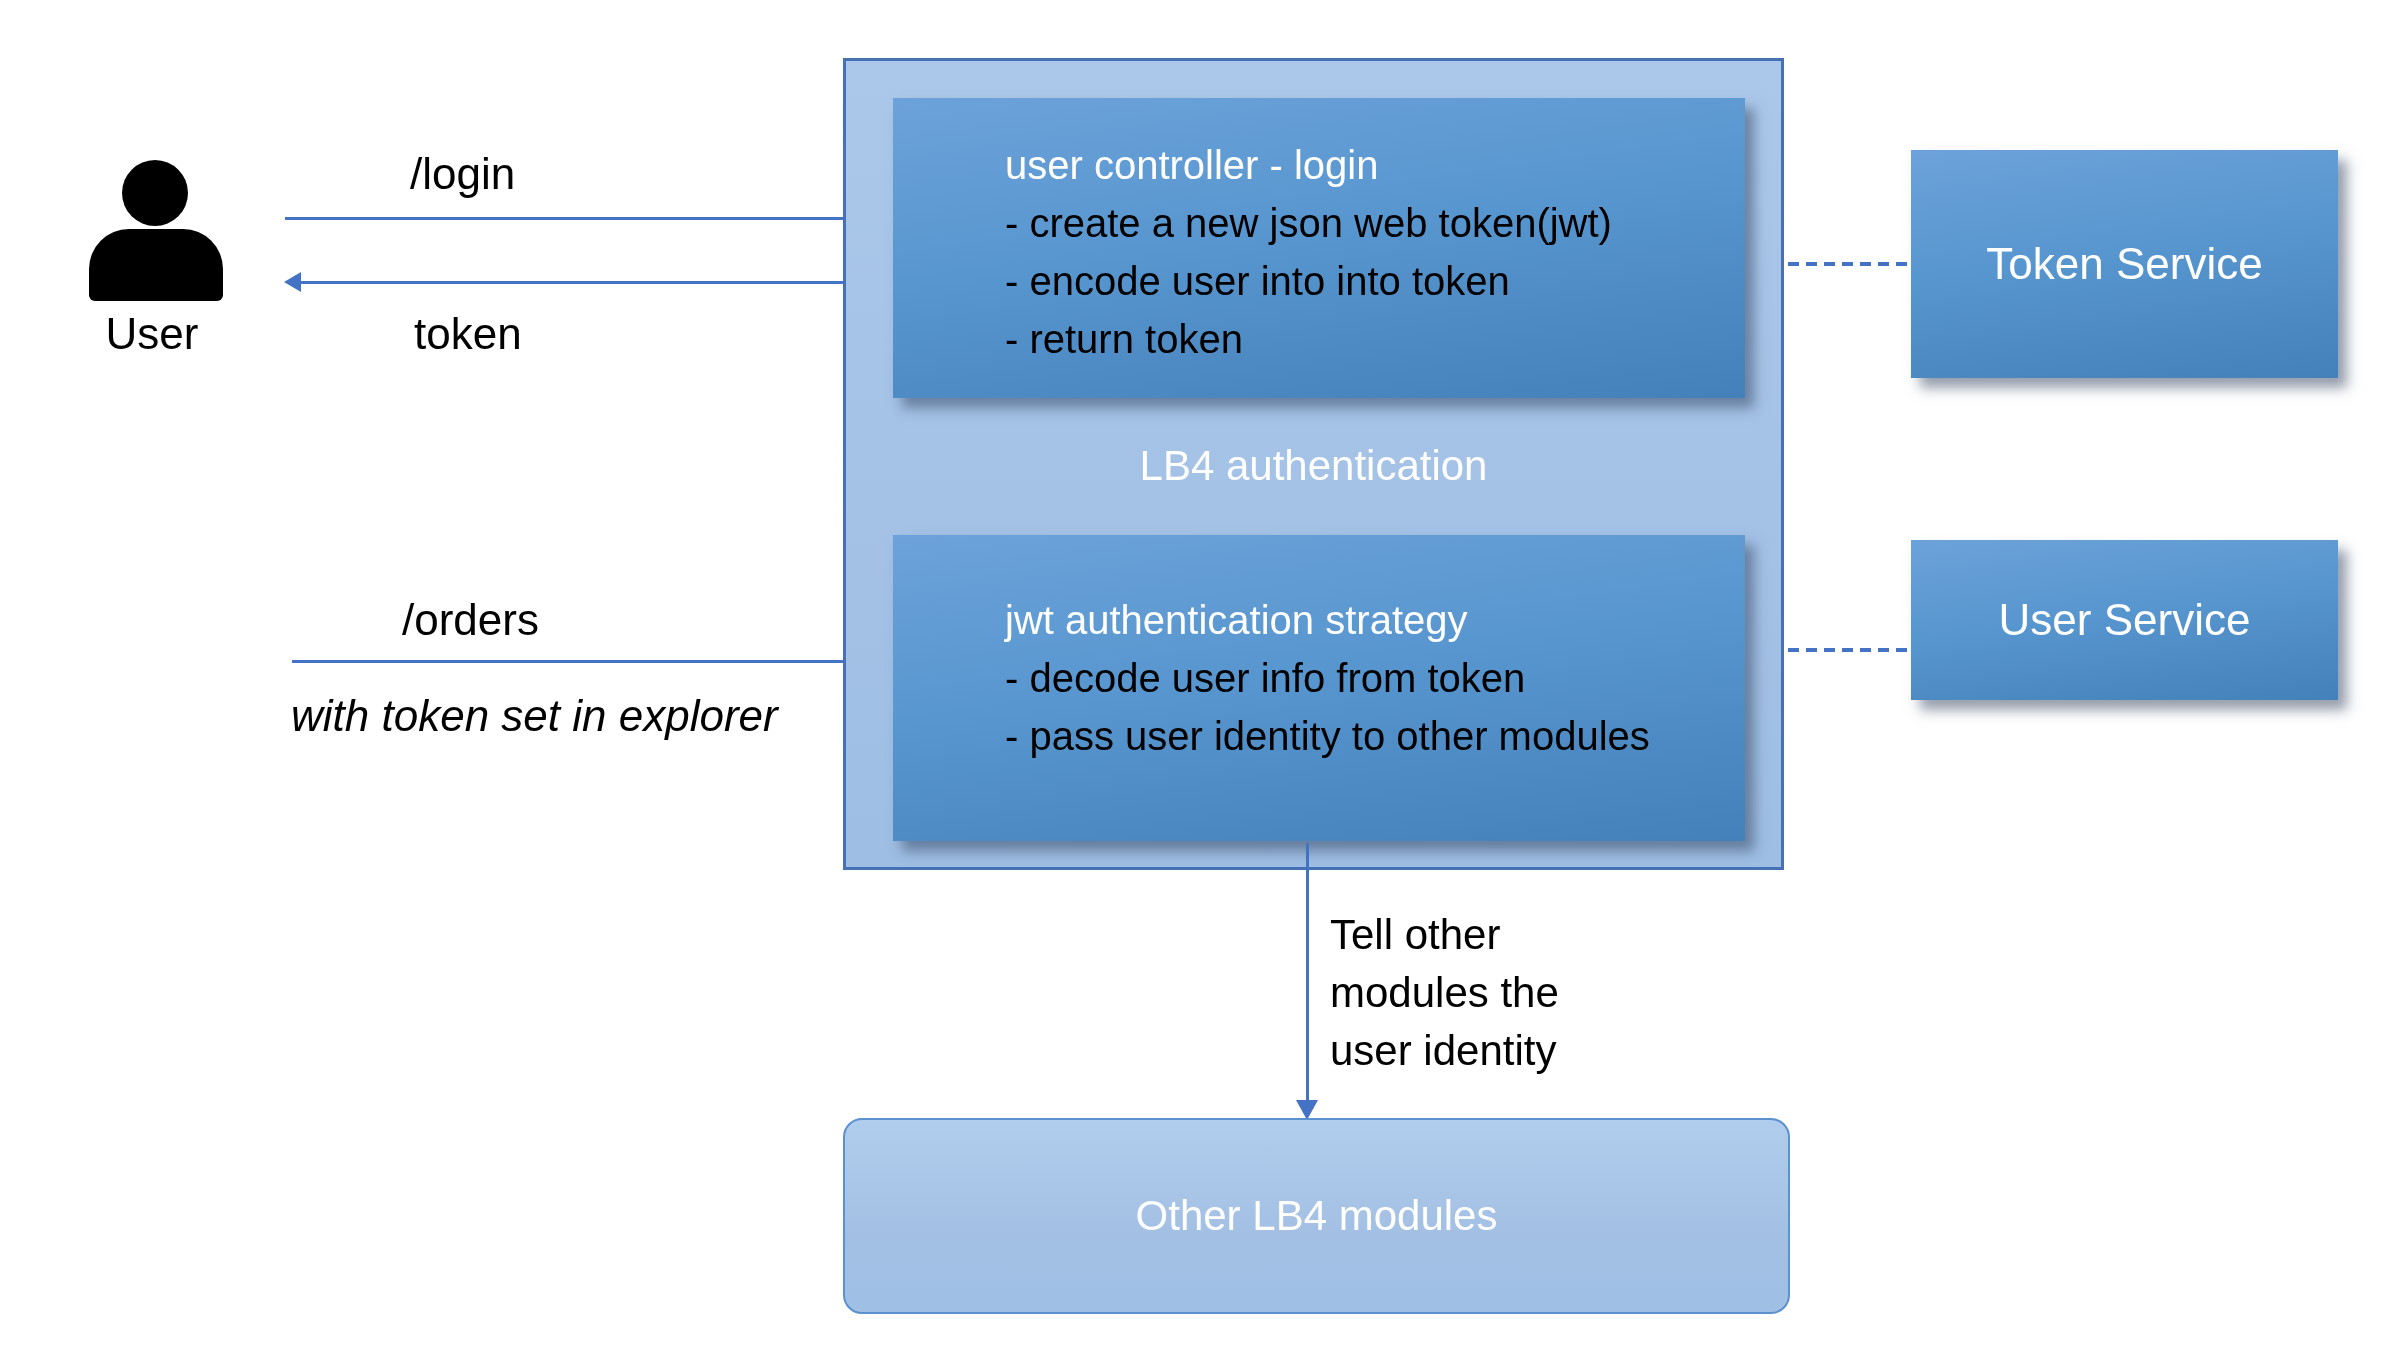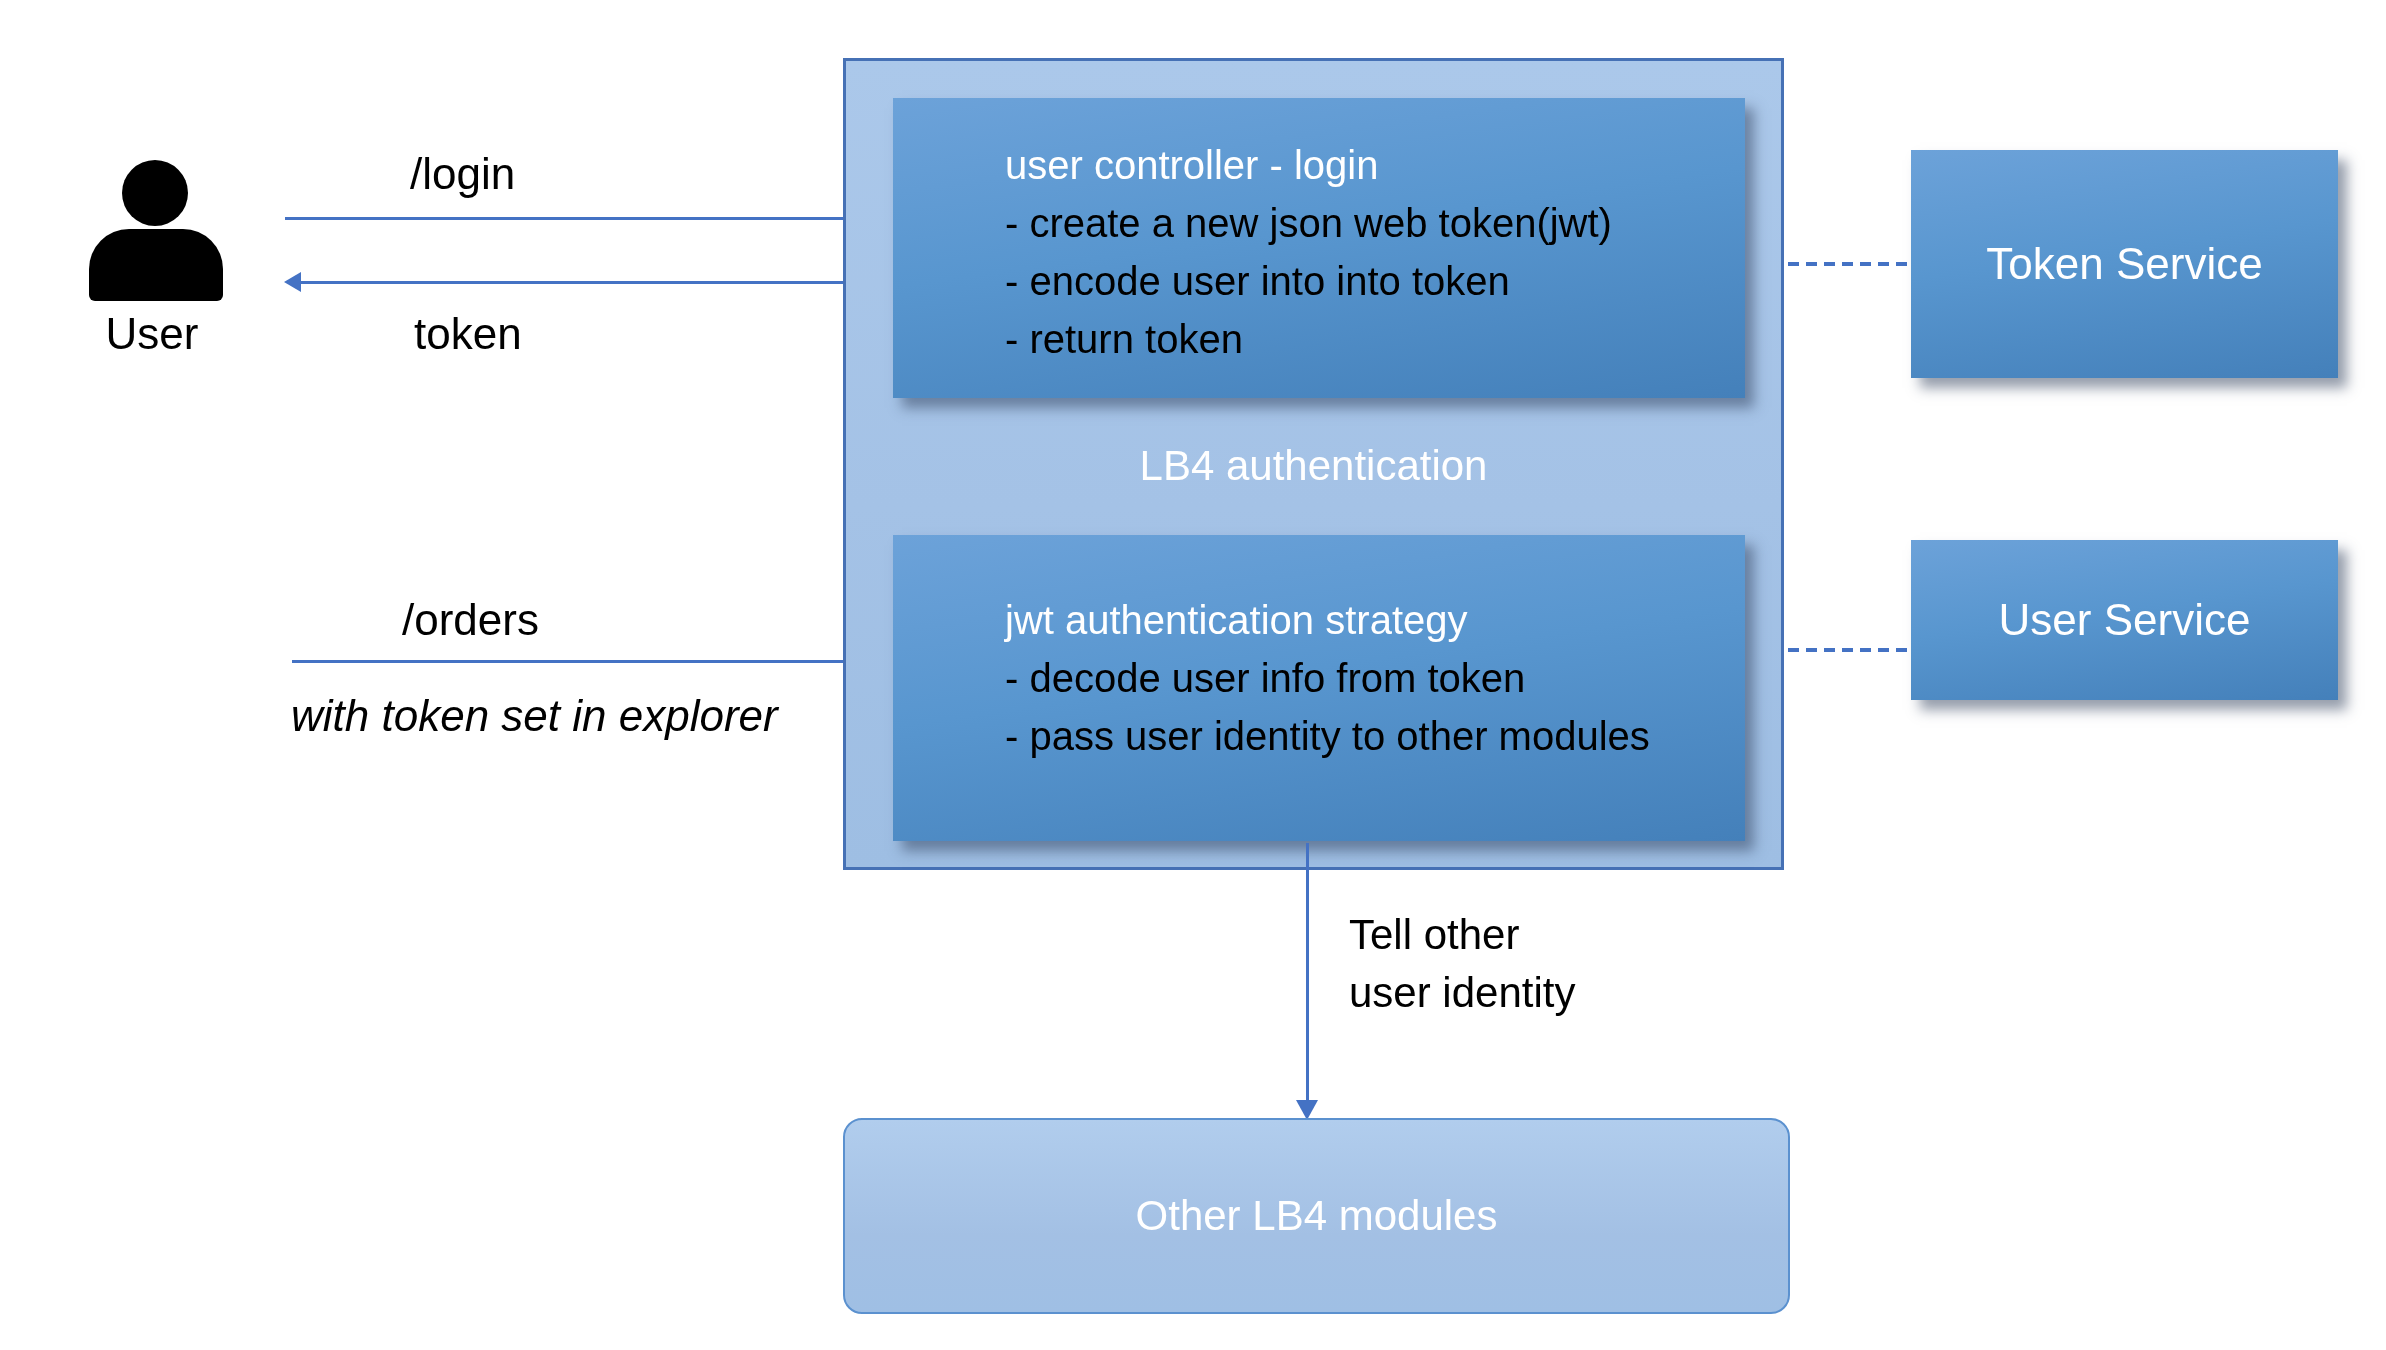--- a/index.html
+++ b/index.html
@@ -83,22 +83,23 @@
   <div class="abs dark-box svc-label" style="left:1911px;top:150px;width:427px;height:228px;">
     <span>Token Service</span>
   </div>
 
   <div class="abs dark-box svc-label" style="left:1911px;top:540px;width:427px;height:160px;">
     <span>User Service</span>
   </div>
 
   <div class="abs vline" style="left:1306px;top:843px;height:260px;"></div>
   <div class="abs ah-down" style="left:1296px;top:1100px;"></div>
-  <div class="abs" style="left:1330px;top:906px;font-size:42px;line-height:58px;margin-left:19px;">
+  <div class="abs" style="left:1330px;top:906px;font-size:42px;line-height:58px;">
     <div>Tell other</div>
+    <div>modules the</div>
     <div>user identity</div>
   </div>
 
   <div class="abs light-box svc-label" style="left:843px;top:1118px;width:947px;height:196px;font-size:42px;border-radius:19px;">
     <span>Other LB4 modules</span>
   </div>
 
 </div>
 
 </body></html>

